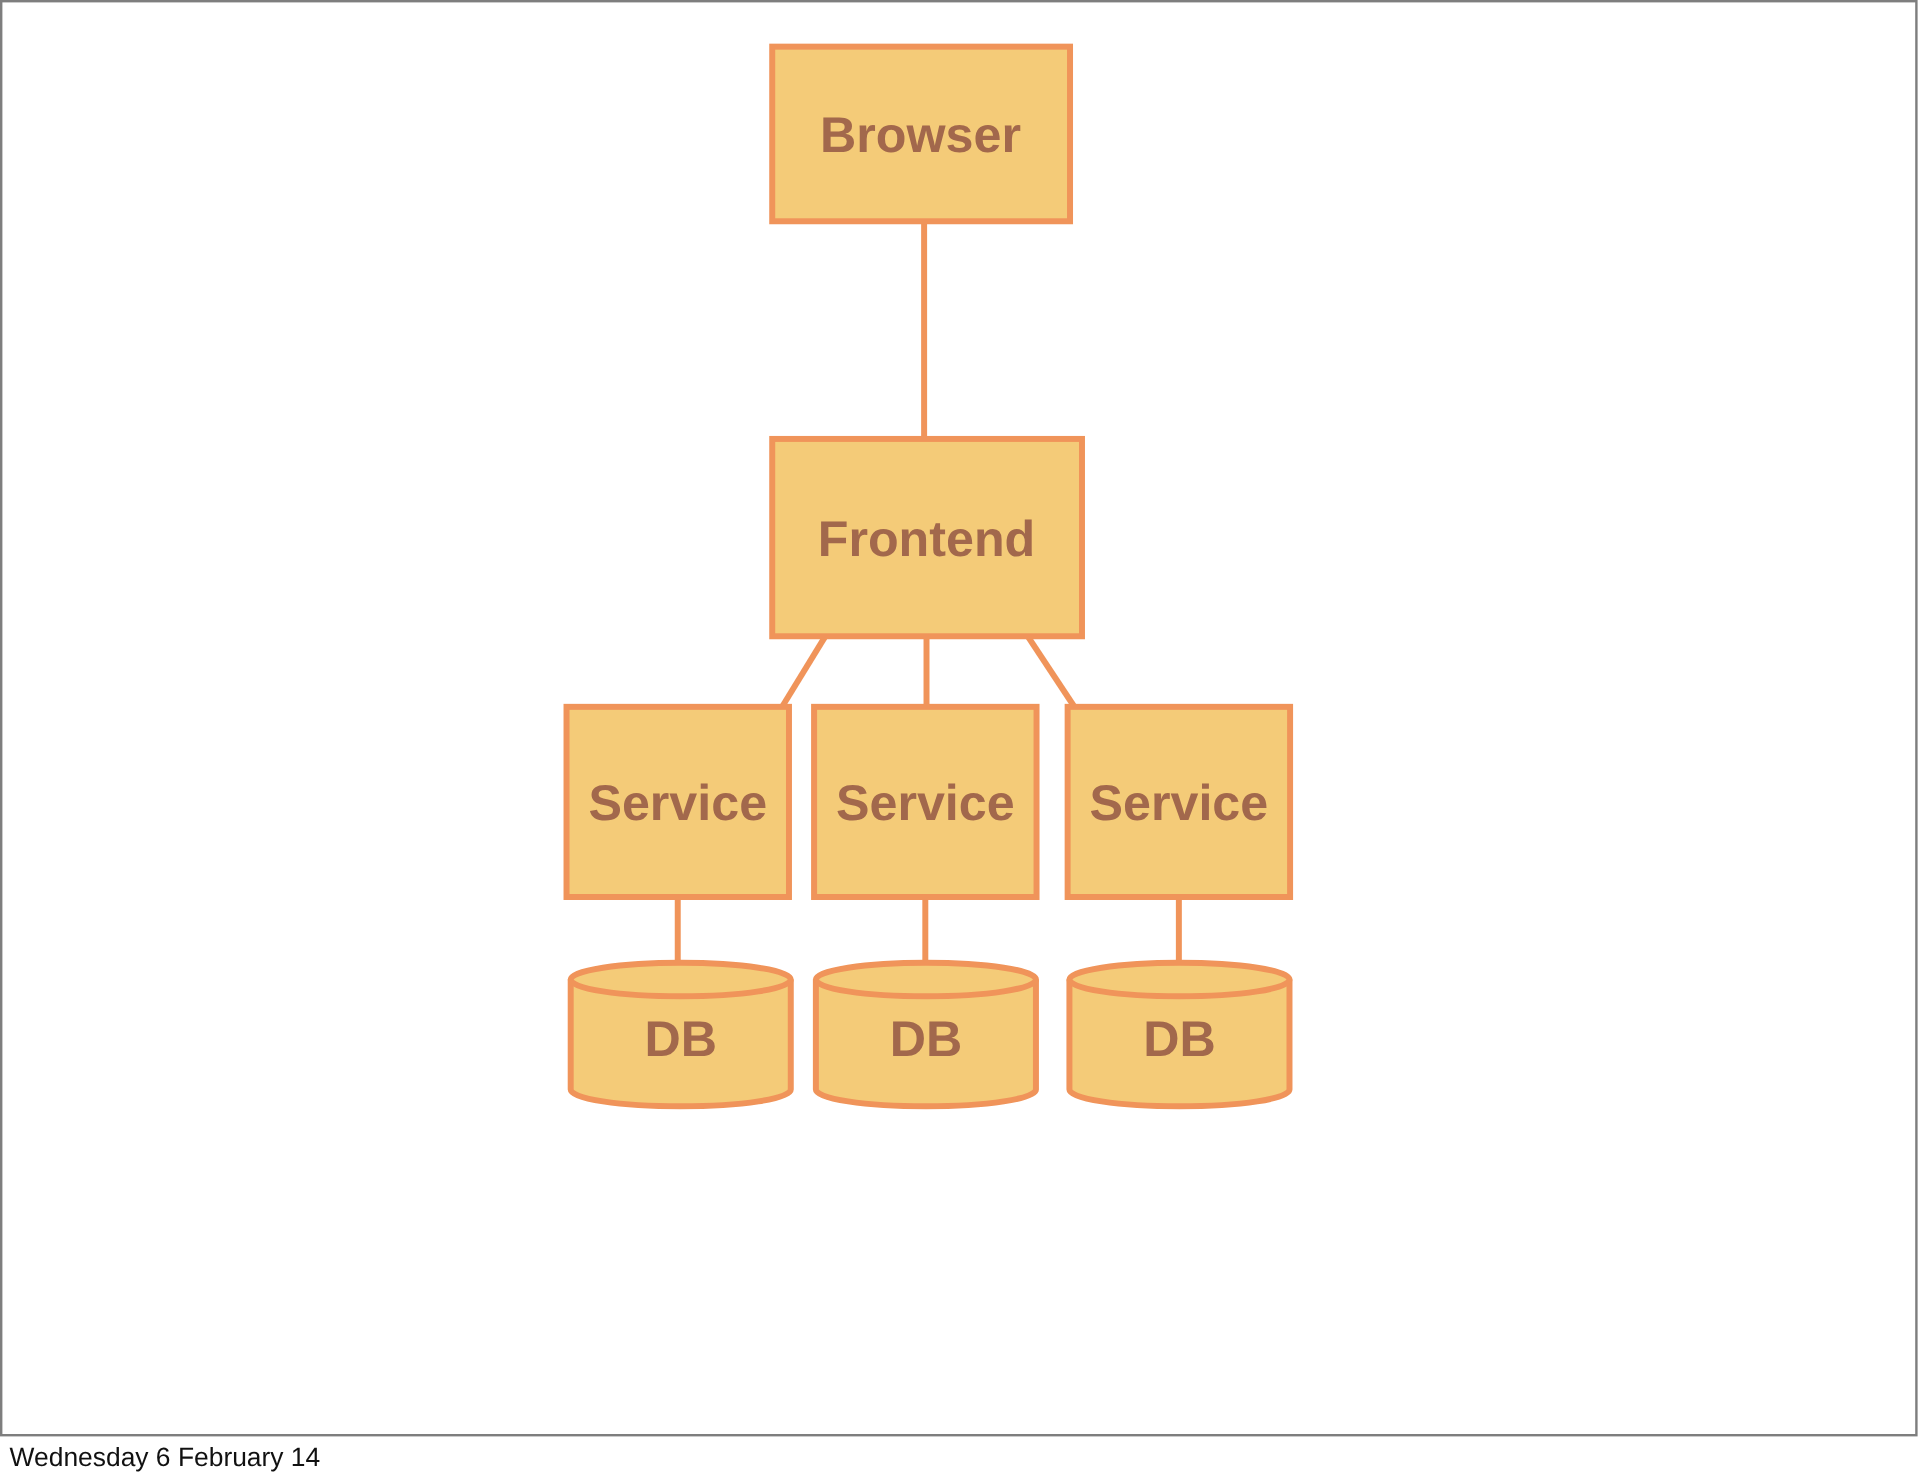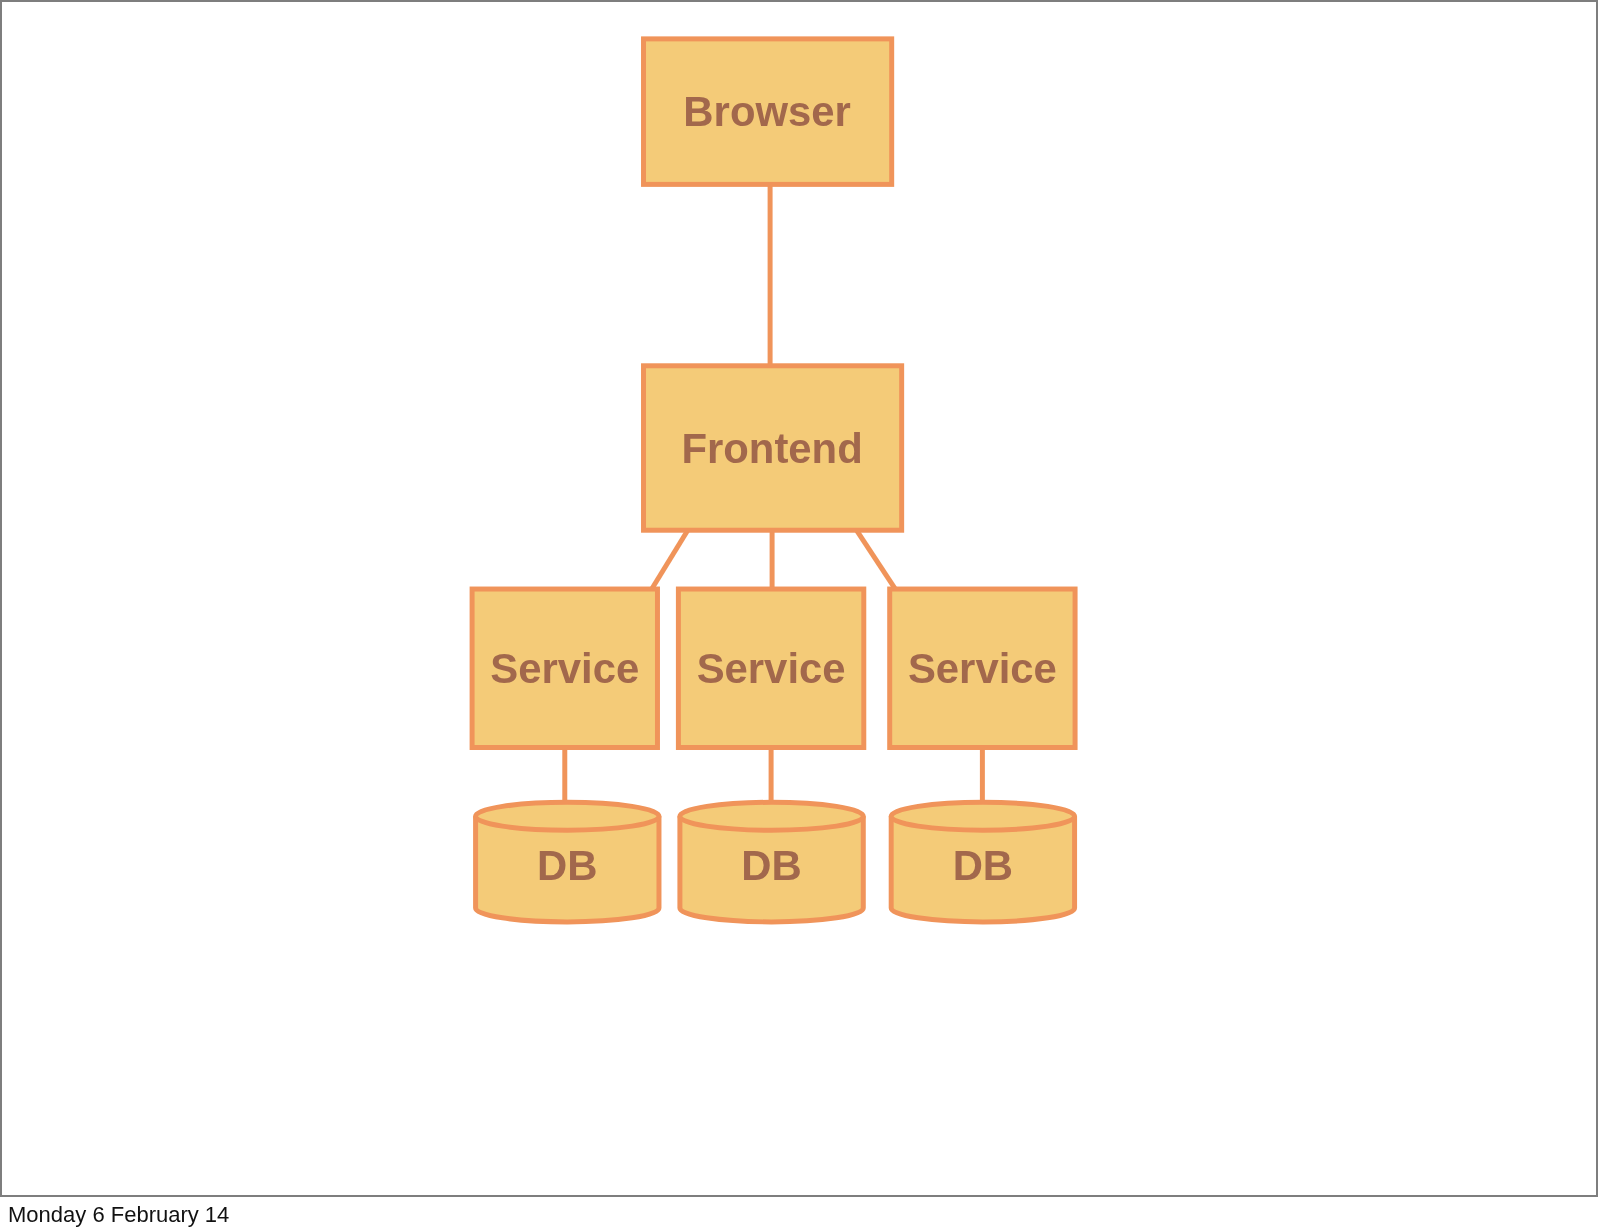--- a/index.html
+++ b/index.html
@@ -123,15 +123,15 @@
       </g>
       <g>
         <path class="cyl-body" d="M 891.5 817 V 909 A 92 14 0 0 0 1075.5 909 V 817"></path>
         <ellipse class="cyl-top" cx="983.5" cy="817" rx="92" ry="14"></ellipse>
         <text class="node-label" x="983.5" y="866" dy="0.35em">DB</text>
       </g>
 
     </svg>
   </div>
 
-  <div class="footer-date">Monday 6 February 14</div>
+  <div class="footer-date">Wednesday 6 February 14</div>
 
 </div>
 
 </body></html>

